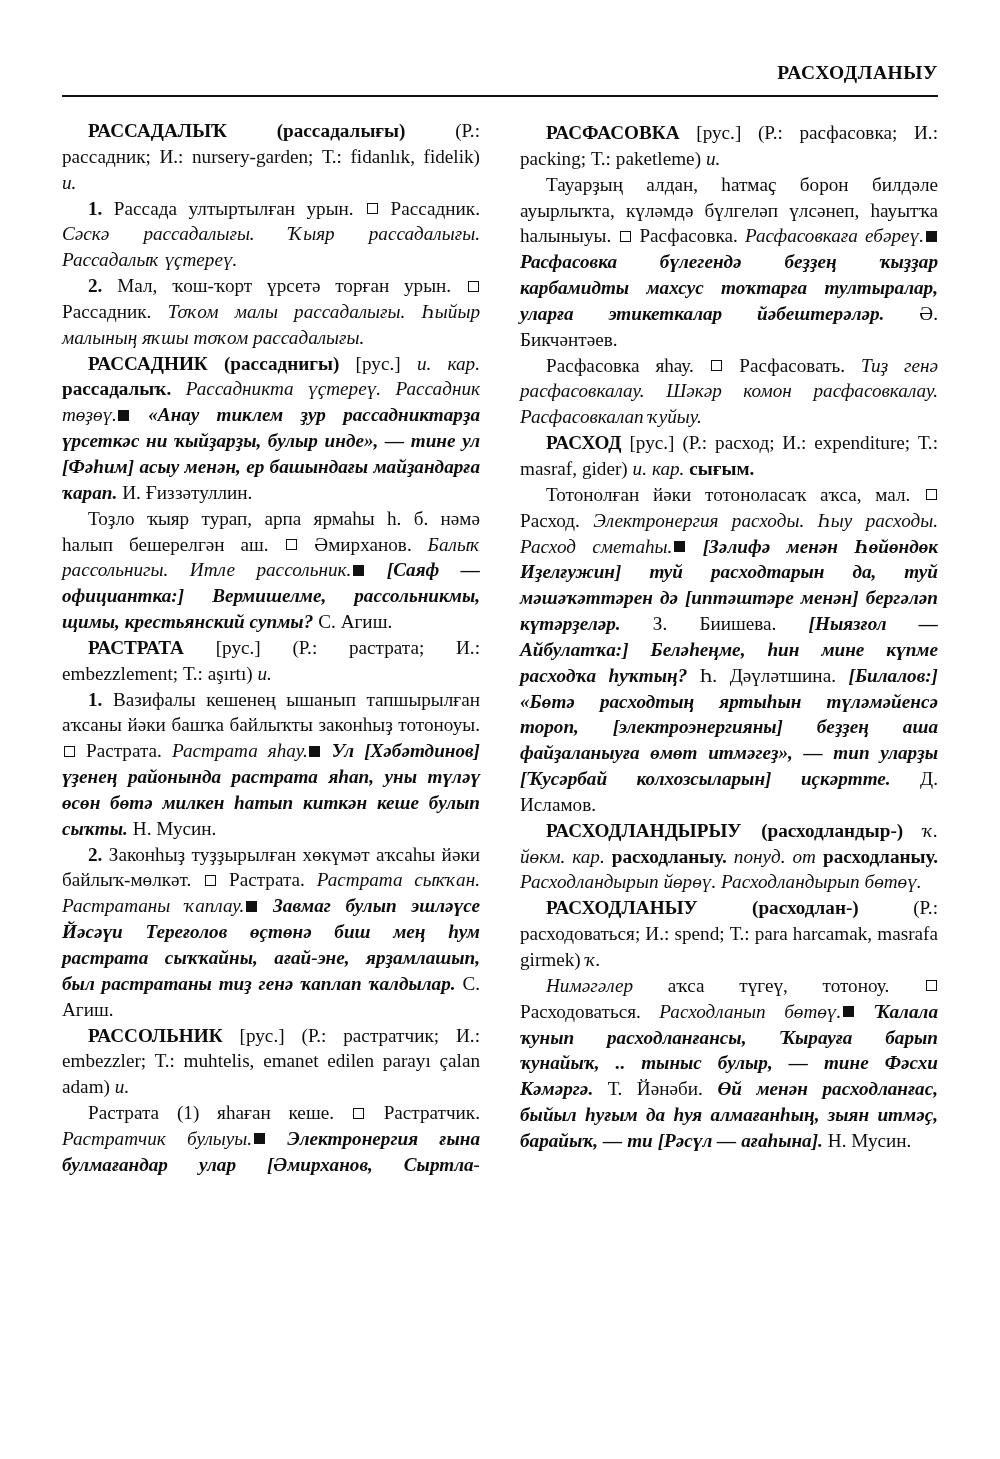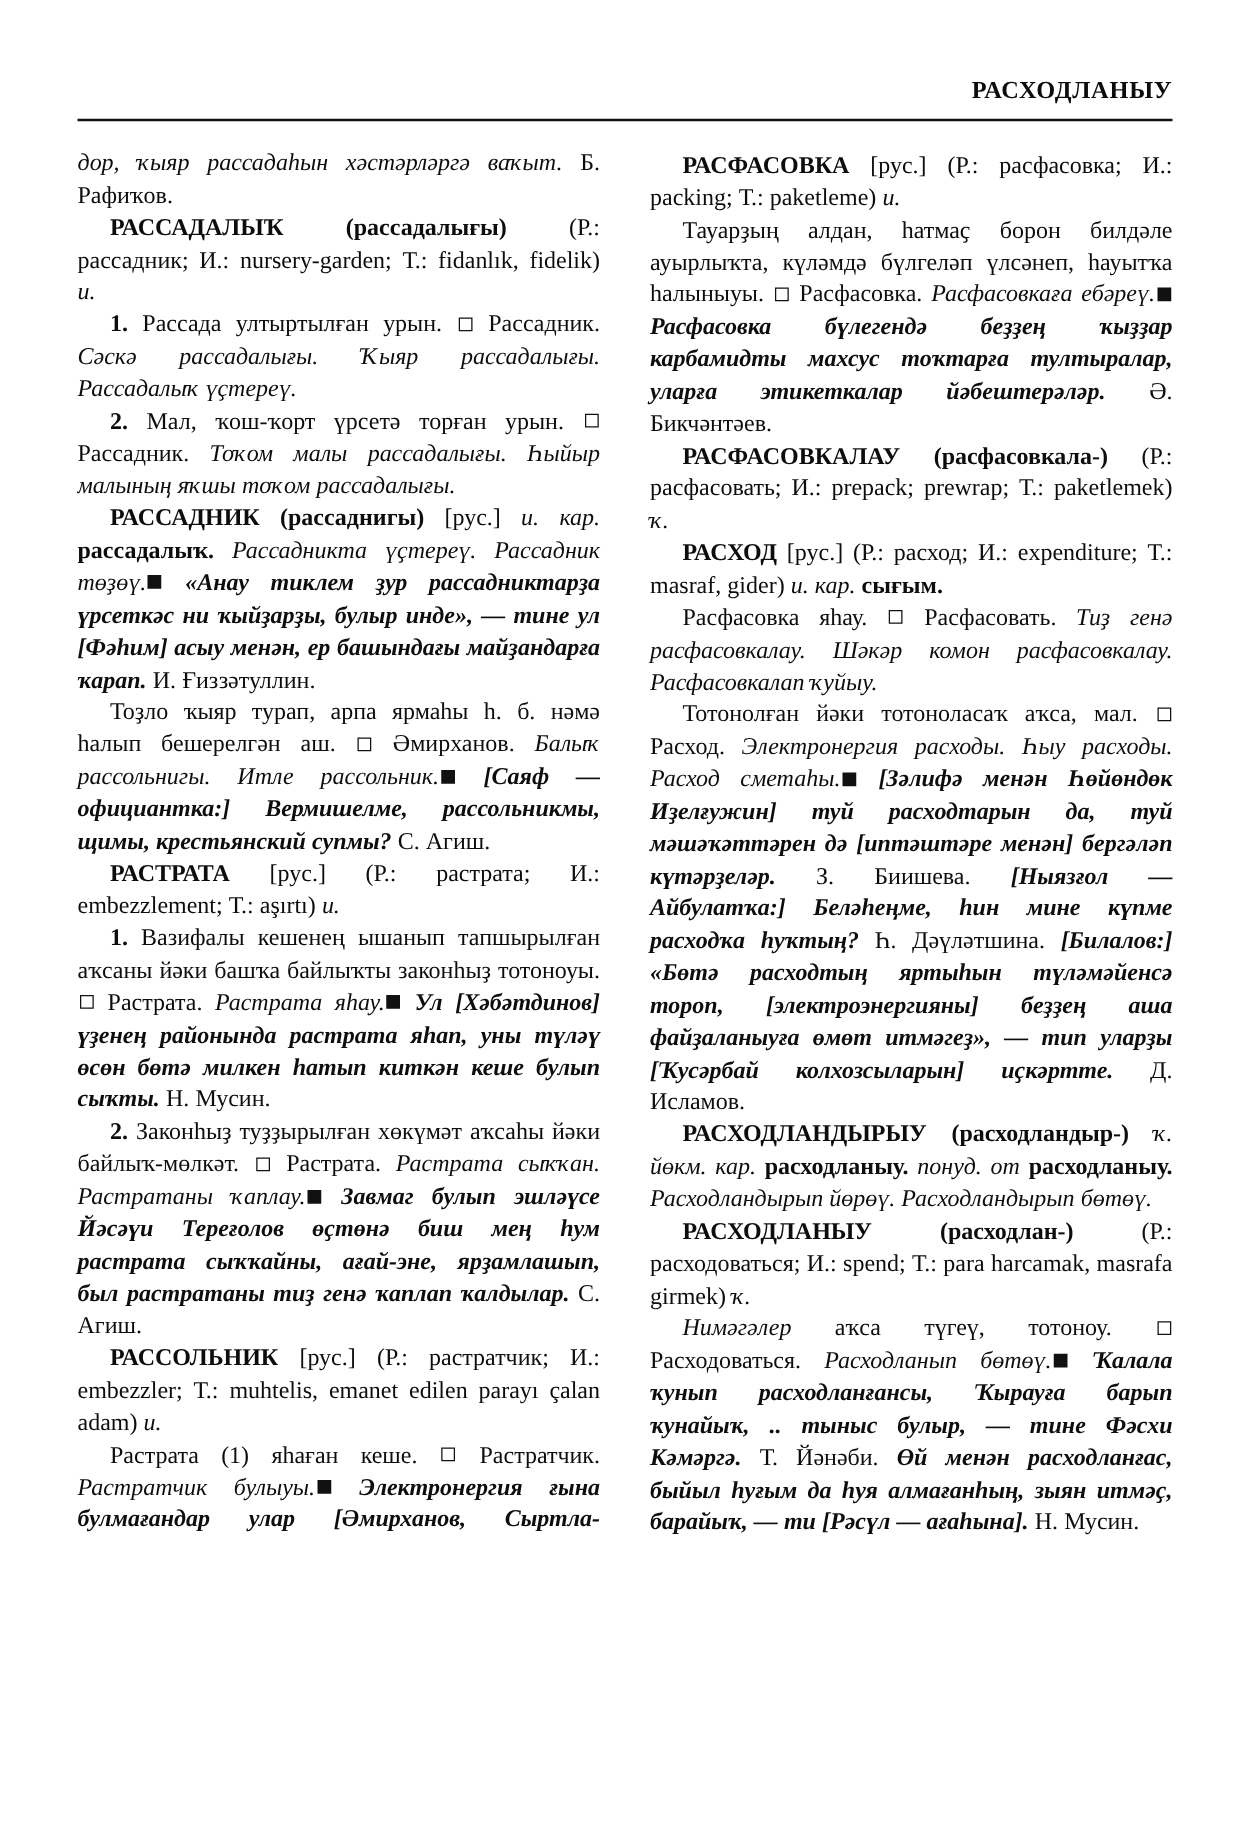--- a/index.html
+++ b/index.html
@@ -115,38 +115,36 @@
 
 <div id="page">
 
   <div id="header">
     <div id="running-head">РАСХОДЛАНЫУ</div>
     <div id="head-rule"></div>
   </div>
 
   <div id="columns">
     <div class="column col-left">
-        <p class="blk noindent"><span class="ital">дор, ҡыяр рассадаһын хәстәрләргә ваҡыт.</span><span> Б. Рафиҡов.</span></p>
         <p class="blk indent"><span class="bold">РАССАДАЛЫҠ (рассадалығы)</span><span> (Р.: рассадник; И.: nursery-garden; Т.: fidanlık, fidelik) </span><span class="ital">и.</span></p>
         <p class="blk indent"><span class="bold">1.</span><span> Рассада ултыртылған урын. </span><span class="sq-open"></span><span> Рассадник. </span><span class="ital">Сәскә рассадалығы. Ҡыяр рассадалығы. Рассадалыҡ үҫтереү.</span></p>
         <p class="blk indent"><span class="bold">2.</span><span> Мал, ҡош-ҡорт үрсетә торған урын. </span><span class="sq-open"></span><span> Рассадник. </span><span class="ital">Тоҡом малы рассадалығы. Һыйыр малының яҡшы тоҡом рассадалығы.</span></p>
         <p class="blk indent"><span class="bold">РАССАДНИК (рассаднигы)</span><span> [рус.] </span><span class="ital">и. кар.</span><span class="bold"> рассадалыҡ.</span><span class="ital"> Рассадникта үҫтереү. Рассадник төҙөү.</span><span class="sq-fill"></span><span class="bi"> «Анау тиклем ҙур рассадниктарҙа үрсеткәс ни ҡыйҙарҙы, булыр инде», — тине ул [Фәһим] асыу менән, ер башындағы майҙандарға ҡарап.</span><span> И. Ғиззәтуллин.</span></p>
         <p class="blk indent"><span>Тоҙло ҡыяр турап, арпа ярмаһы һ. б. нәмә һалып бешерелгән аш. </span><span class="sq-open"></span><span> Әмирханов. </span><span class="ital">Балыҡ рассольнигы. Итле рассольник.</span><span class="sq-fill"></span><span class="bi"> [Саяф — официантка:] Вермишелме, рассольникмы, щимы, крестьянский супмы?</span><span> С. Агиш.</span></p>
         <p class="blk indent"><span class="bold">РАСТРАТА</span><span> [рус.] (Р.: растрата; И.: embezzlement; Т.: aşırtı) </span><span class="ital">и.</span></p>
         <p class="blk indent"><span class="bold">1.</span><span> Вазифалы кешенең ышанып тапшырылған аҡсаны йәки башҡа байлыҡты законһыҙ тотоноуы. </span><span class="sq-open"></span><span> Растрата. </span><span class="ital">Растрата яһау.</span><span class="sq-fill"></span><span class="bi"> Ул [Хәбәтдинов] үҙенең районында растрата яһап, уны түләү өсөн бөтә милкен һатып киткән кеше булып сыҡты.</span><span> Н. Мусин.</span></p>
         <p class="blk indent"><span class="bold">2.</span><span> Законһыҙ туҙҙырылған хөкүмәт аҡсаһы йәки байлыҡ-мөлкәт. </span><span class="sq-open"></span><span> Растрата. </span><span class="ital">Растрата сыҡҡан. Растратаны ҡаплау.</span><span class="sq-fill"></span><span class="bi"> Завмаг булып эшләүсе Йәсәүи Тереғолов өҫтөнә биш мең һум растрата сыҡҡайны, ағай-эне, ярҙамлашып, был растратаны тиҙ генә ҡаплап ҡалдылар.</span><span> С. Агиш.</span></p>
         <p class="blk indent"><span class="bold">РАССОЛЬНИК</span><span> [рус.] (Р.: растратчик; И.: embezzler; Т.: muhtelis, emanet edilen parayı çalan adam) </span><span class="ital">и.</span></p>
         <p class="blk indent force-just"><span>Растрата (1) яһаған кеше. </span><span class="sq-open"></span><span> Растратчик. </span><span class="ital">Растратчик булыуы.</span><span class="sq-fill"></span><span class="bi"> Электронергия ғына булмағандар улар [Әмирханов, Сыртла-</span></p>
       </div>
     <div class="column col-right">
         <p class="blk indent"><span class="bold">РАСФАСОВКА</span><span> [рус.] (Р.: расфасовка; И.: packing; Т.: paketleme) </span><span class="ital">и.</span></p>
         <p class="blk indent"><span>Тауарҙың алдан, һатмаҫ борон билдәле ауырлыҡта, күләмдә бүлгеләп үлсәнеп, һауытҡа һалыныуы. </span><span class="sq-open"></span><span> Расфасовка. </span><span class="ital">Расфасовкаға ебәреү.</span><span class="sq-fill"></span><span class="bi"> Расфасовка бүлегендә беҙҙең ҡыҙҙар карбамидты махсус тоҡтарға тултыралар, уларға этикеткалар йәбештерәләр.</span><span> Ә. Бикчәнтәев.</span></p>
-        <p class="blk indent"><span class="bold">РАСФАСОВКАЛАУ (расфасовкала-)</span><span> (Р.: расфасовать; И.: prepack; prewrap; Т.: paketlemek) </span><span class="ital">ҡ.</span></p>
+        <p class="blk indent"><span>Расфасовка яһау. </span><span class="sq-open"></span><span> Расфасовать. </span><span class="ital">Тиҙ генә расфасовкалау. Шәкәр комон расфасовкалау. Расфасовкалап ҡуйыу.</span></p>
         <p class="blk indent"><span class="bold">РАСХОД</span><span> [рус.] (Р.: расход; И.: expenditure; Т.: masraf, gider) </span><span class="ital">и. кар.</span><span class="bold"> сығым.</span></p>
-        <p class="blk indent"><span>Расфасовка яһау. </span><span class="sq-open"></span><span> Расфасовать. </span><span class="ital">Тиҙ генә расфасовкалау. Шәкәр комон расфасовкалау. Расфасовкалап ҡуйыу.</span></p>
         <p class="blk indent"><span>Тотонолған йәки тотоноласаҡ аҡса, мал. </span><span class="sq-open"></span><span> Расход. </span><span class="ital">Электронергия расходы. Һыу расходы. Расход сметаһы.</span><span class="sq-fill"></span><span class="bi"> [Зәлифә менән Һөйөндөк Иҙелғужин] туй расходтарын да, туй мәшәҡәттәрен дә [иптәштәре менән] бергәләп күтәрҙеләр.</span><span> З. Биишева. </span><span class="bi">[Ныязғол — Айбулатҡа:] Беләһеңме, һин мине күпме расходҡа һуҡтың?</span><span> Һ. Дәүләтшина. </span><span class="bi">[Билалов:] «Бөтә расходтың яртыһын түләмәйенсә тороп, [электроэнергияны] беҙҙең аша файҙаланыуға өмөт итмәгеҙ», — тип уларҙы [Ҡусәрбай колхозсыларын] иҫкәртте.</span><span> Д. Исламов.</span></p>
         <p class="blk indent"><span class="bold">РАСХОДЛАНДЫРЫУ (расходландыр-)</span><span class="ital"> ҡ. йөкм. кар.</span><span class="bold"> расходланыу.</span><span class="ital"> понуд. от</span><span class="bold"> расходланыу.</span><span class="ital"> Расходландырып йөрөү. Расходландырып бөтөү.</span></p>
         <p class="blk indent"><span class="bold">РАСХОДЛАНЫУ (расходлан-)</span><span> (Р.: расходоваться; И.: spend; Т.: para harcamak, masrafa girmek) </span><span class="ital">ҡ.</span></p>
         <p class="blk indent"><span class="ital">Нимәгәлер</span><span> аҡса түгеү, тотоноу. </span><span class="sq-open"></span><span> Расходоваться. </span><span class="ital">Расходланып бөтөү.</span><span class="sq-fill"></span><span class="bi"> Ҡалала ҡунып расходланғансы, Ҡырауға барып ҡунайыҡ, .. тыныс булыр, — тине Фәсхи Кәмәргә.</span><span> Т. Йәнәби. </span><span class="bi">Өй менән расходланғас, быйыл һуғым да һуя алмағанһың, зыян итмәҫ, барайыҡ, — ти [Рәсүл — ағаһына].</span><span> Н. Мусин.</span></p>
       </div>
   </div>
 
 
 </div>
 

